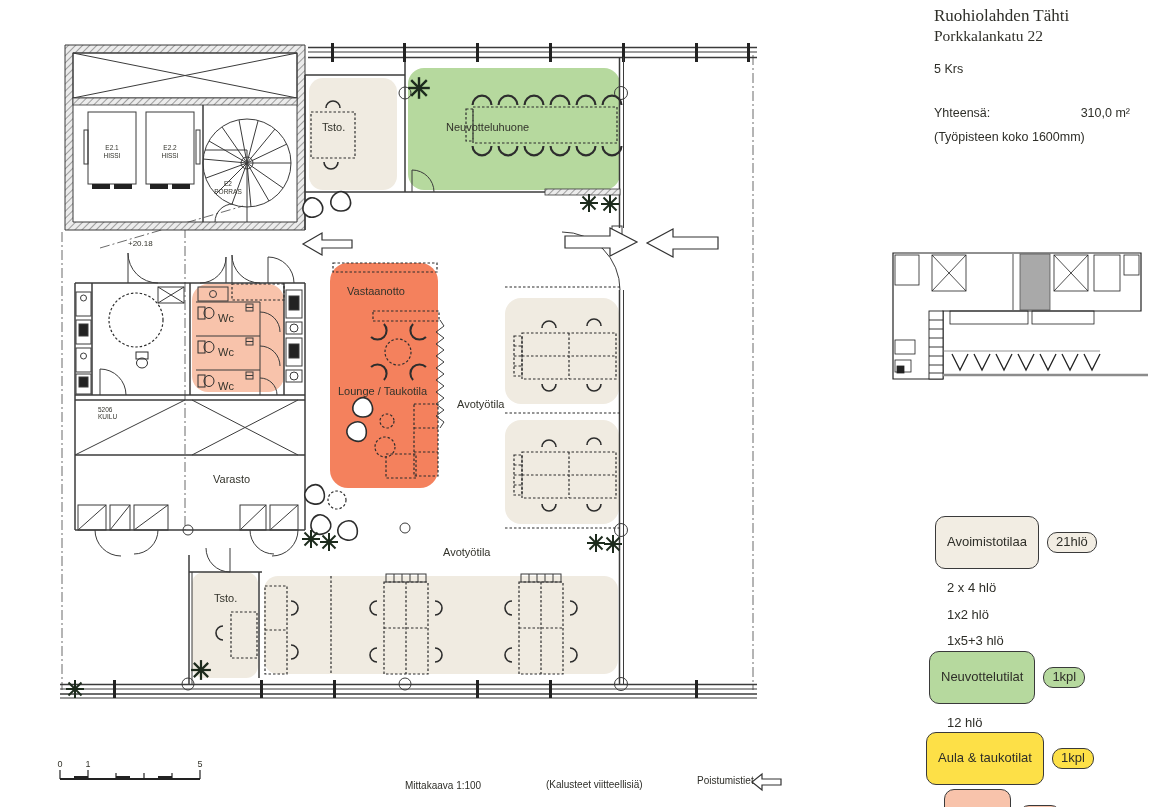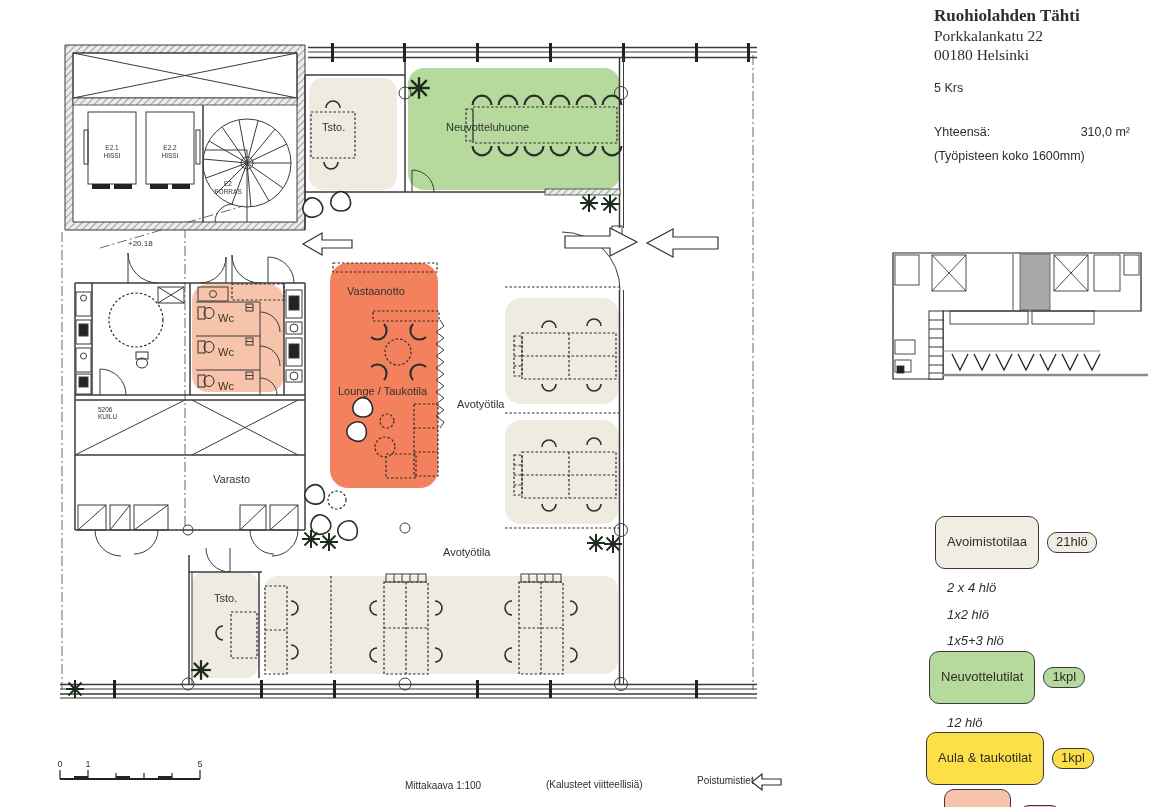--- a/index.html
+++ b/index.html
@@ -13,36 +13,36 @@
   .dashdot{stroke:#6b6b6b;stroke-width:1;fill:none;stroke-dasharray:10 3 2 3;}
   .zone-beige{fill:#f0ebe1;}
   .zone-green{fill:#b6d99e;}
   .zone-orange{fill:#f4815d;}
   .zone-pink{fill:#f8c3ab;}
   .lbl{font-size:11px;}
   .lbl-sm{font-size:8px;}
   .lbl-xs{font-size:6.5px;}
   
   #title-block{position:absolute;left:934px;top:6px;width:215px;}
-  #title-block .bt{font-family:"Liberation Serif",serif;font-weight:bold;font-size:17px;}
+  #title-block .bt{font-family:"Liberation Serif",serif;font-weight:normal;font-size:17px;}
   #title-block .addr{font-family:"Liberation Serif",serif;font-size:15.5px;line-height:19px;}
   #title-block .floor{font-size:12.5px;margin-top:17px;}
   #title-block .tot{display:flex;justify-content:space-between;width:196px;font-size:12.5px;margin-top:30px;text-align:right;}
   #title-block .note{font-size:12.5px;margin-top:10px;}
   
   #legend{position:absolute;left:926px;top:516px;width:200px;font-size:13px;}
   .lg-row{display:flex;align-items:center;margin-bottom:2px;}
   .pill{display:inline-block;border:1.6px solid #3a3a3a;border-radius:10px;padding:16px 11px;
         height:19px;line-height:18px;text-align:center;white-space:nowrap;}
   .pill.cnt{margin-left:8px;padding:0 8px;}
   .p-beige{background:#f2ede3;}
   .p-green{background:#b6d99e;}
   .p-orange{background:#fde047;}
   .p-pink{background:#f8c3ab;}
-  .lg-sub{margin:12px 0 1px 21px;line-height:14.5px;font-style:italic;}
+  .lg-sub{margin:12px 0 1px 21px;line-height:14.5px;}
   
   .foot{position:absolute;font-size:10px;color:#2e2e28;}
 </style>
 </head>
 <body>
 <div id="stage">
 
 <svg width="1154" height="807" viewBox="0 0 1154 807">
   <defs>
     <pattern id="hatch" width="5" height="5" patternUnits="userSpaceOnUse" patternTransform="rotate(45)">
@@ -495,21 +495,20 @@
     <text x="88" y="767" font-size="9" text-anchor="middle">1</text>
     <text x="200" y="767" font-size="9" text-anchor="middle">5</text>
   </g>
 
   <polygon points="781,779 762,779 762,774 752,782 762,790 762,785 781,785" fill="#fff" stroke="#333" stroke-width="1.2"></polygon>
 </svg>
 
 <div id="title-block">
   <div class="bt">Ruohiolahden Tähti</div>
   <div class="addr">Porkkalankatu 22</div>
-  <div class="addr">00180 Helsinki</div>
   <div class="floor">5 Krs</div>
   <div class="tot">
     <span>Yhteensä:</span>
     <span>310,0 m²</span>
   </div>
   <div class="note">(Työpisteen koko 1600mm)</div>
 </div>
 
 <div id="legend">
   <div class="lg-row" style="margin-left:9px">

